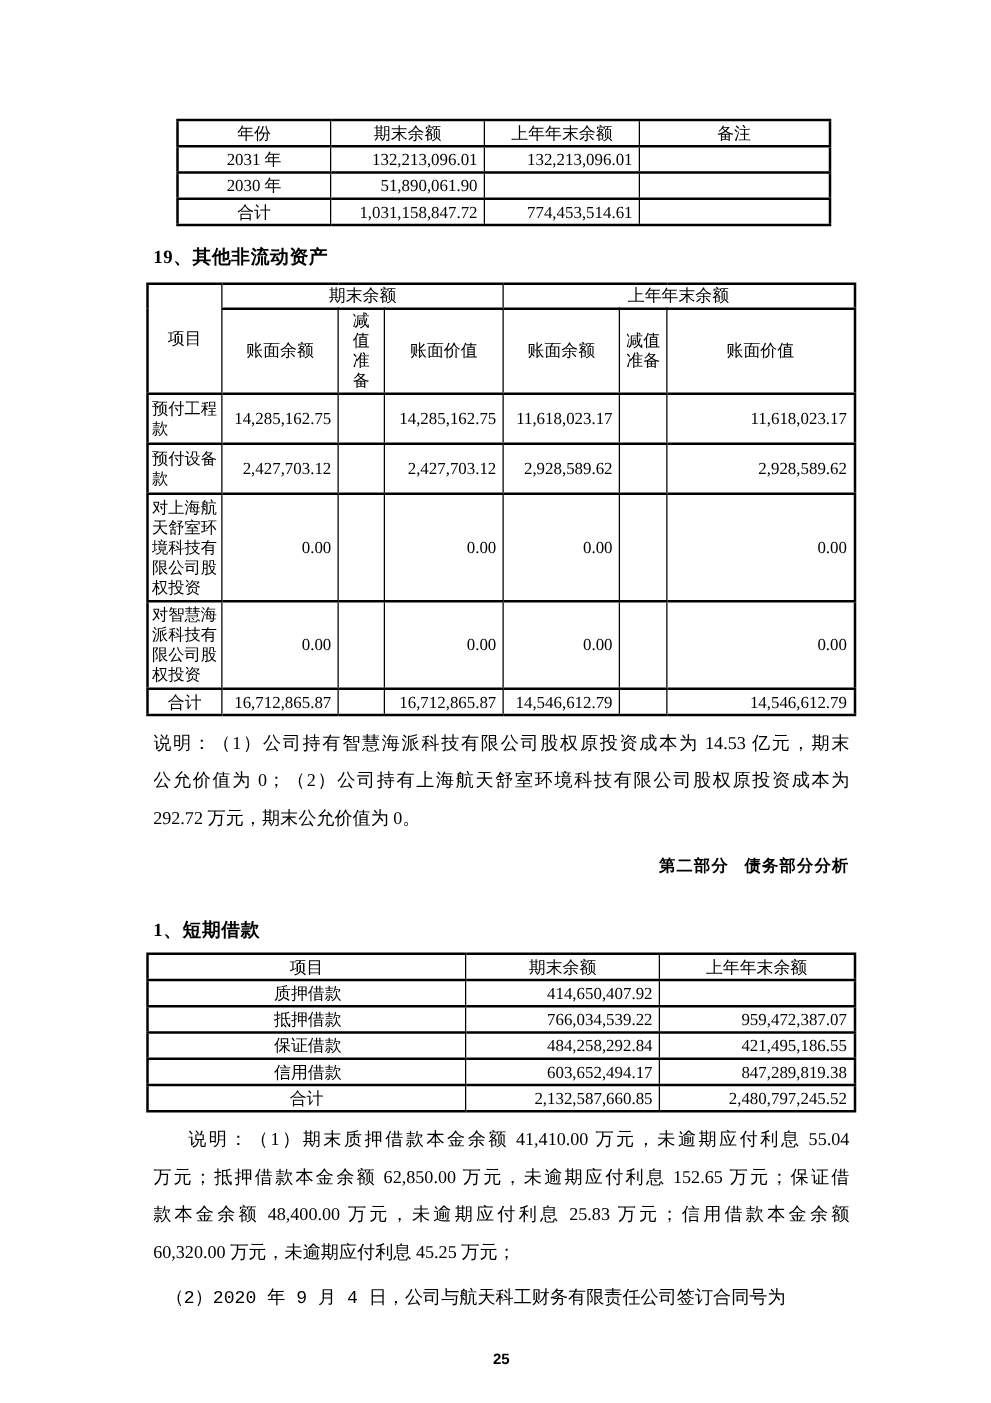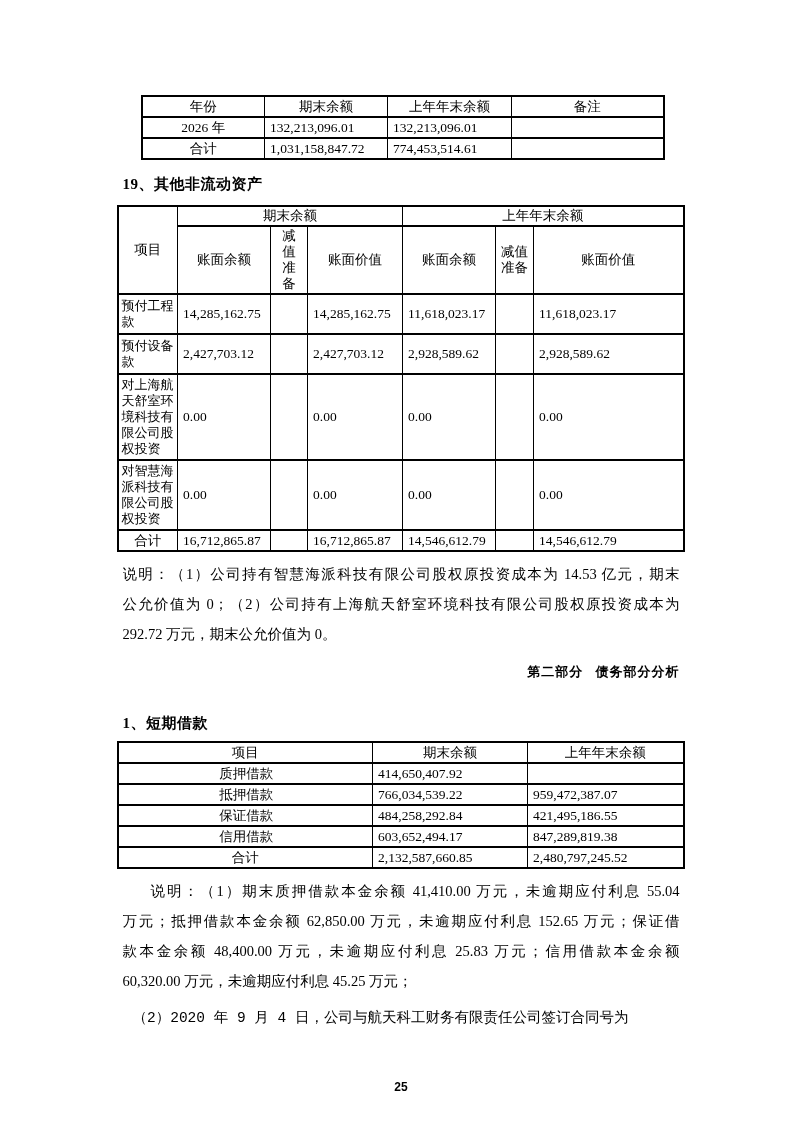--- a/index.html
+++ b/index.html
@@ -11,21 +11,21 @@
   }
   .content { position:absolute; left:118px; top:0; width:557px; }
 
   table.tbl { border-collapse:collapse; table-layout:fixed; border:2px solid #000; }
   table.tbl td {
     border:1px solid #000; border-top-width:2px; border-bottom-width:2px;
     padding:1px 5px; font-size:13.5px; line-height:16px;
     vertical-align:middle; overflow:hidden;
   }
   td.c { text-align:center; }
-  td.r { padding-right:6px; }
+  td.r { text-align:right; padding-right:6px; }
   td.l { text-align:center; }
 
   
   .t1 { width:522px; margin:95px 0 0 18px; }
   .t1 td { height:17px; }
 
   
   .sec-heading { font-size:15px; font-weight:bold; margin:15px 0 0 0; letter-spacing:0.5px; }
 
   
@@ -67,23 +67,29 @@
           <col style="width:152px">
         </colgroup>
       <tbody>
           <tr>
         <td class="c">年份</td>
         <td class="c">期末余额</td>
         <td class="c">上年年末余额</td>
         <td class="c">备注</td>
       </tr>
       <tr>
-        <td class="c">2026 年</td>
+        <td class="c">2031 年</td>
         <td class="r">132,213,096.01</td>
         <td class="r">132,213,096.01</td>
+        <td></td>
+      </tr>
+      <tr>
+        <td class="c">2030 年</td>
+        <td class="r">51,890,061.90</td>
+        <td class="r"></td>
         <td></td>
       </tr>
       <tr>
         <td class="c">合计</td>
         <td class="r">1,031,158,847.72</td>
         <td class="r">774,453,514.61</td>
         <td></td>
       </tr>
     </tbody>
       </table>

